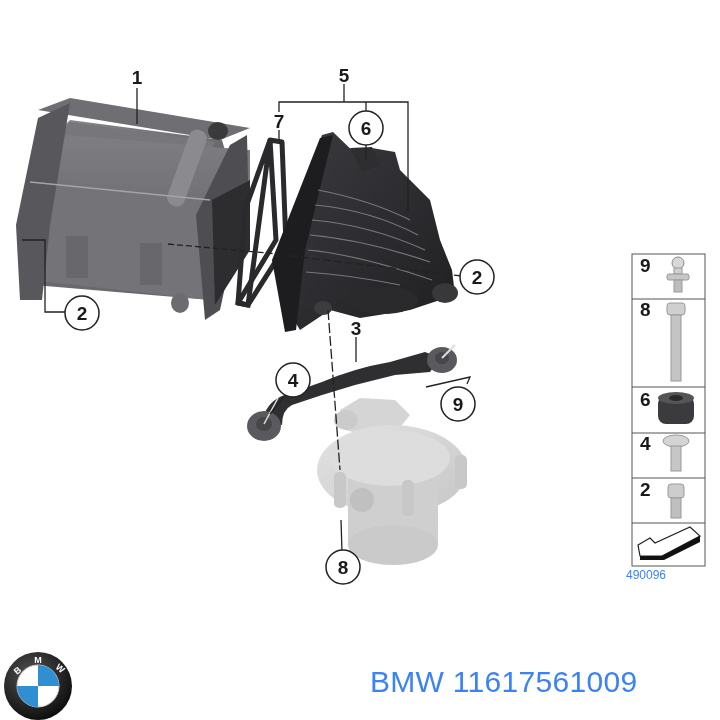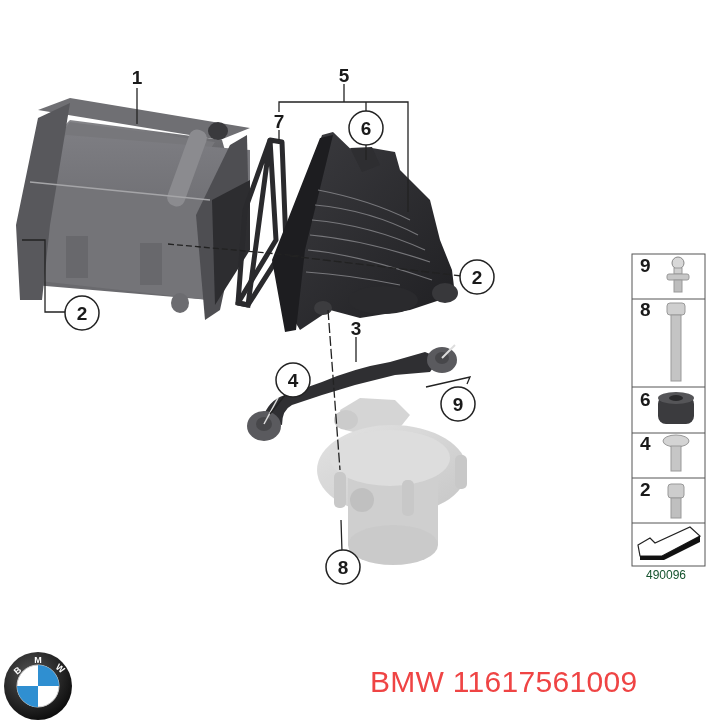--- a/index.html
+++ b/index.html
@@ -1,23 +1,23 @@
 <!DOCTYPE html>
 <html><head>
 <meta charset="utf-8">
 <style>
   html, body { margin:0; padding:0; background:#ffffff; }
   #canvas { position:relative; width:720px; height:720px; overflow:hidden; background:#fff;
     font-family:"Liberation Sans", sans-serif; }
   svg.diagram { position:absolute; left:0; top:0; }
   .callout-num { font-family:"Liberation Sans", sans-serif; font-weight:bold; font-size:19px; fill:#1a1a1a; }
   .legend-num { font-family:"Liberation Sans", sans-serif; font-weight:bold; font-size:19px; fill:#1a1a1a; }
-  .catalog-id { position:absolute; left:626px; top:568px; width:80px; text-align:center;
-    font-size:12px; color:#14532d; }
-  .part-number { position:absolute; left:370px; top:665px; font-size:30px; color:#ef4444; letter-spacing:0.3px; }
+  .catalog-id { position:absolute; left:626px; top:568px; width:80px; 
+    font-size:12px; color:#3b82f6; }
+  .part-number { position:absolute; left:370px; top:665px; font-size:30px; color:#3b82f6; letter-spacing:0.3px; }
 </style>
 </head>
 <body>
 
 <div id="canvas">
 <svg class="diagram" width="720" height="720" viewBox="0 0 720 720">
   <defs>
     <linearGradient id="gCooler" x1="0" y1="0" x2="1" y2="1">
       <stop offset="0" stop-color="#8a8a8e"></stop>
           <stop offset="1" stop-color="#5c5c60"></stop>

